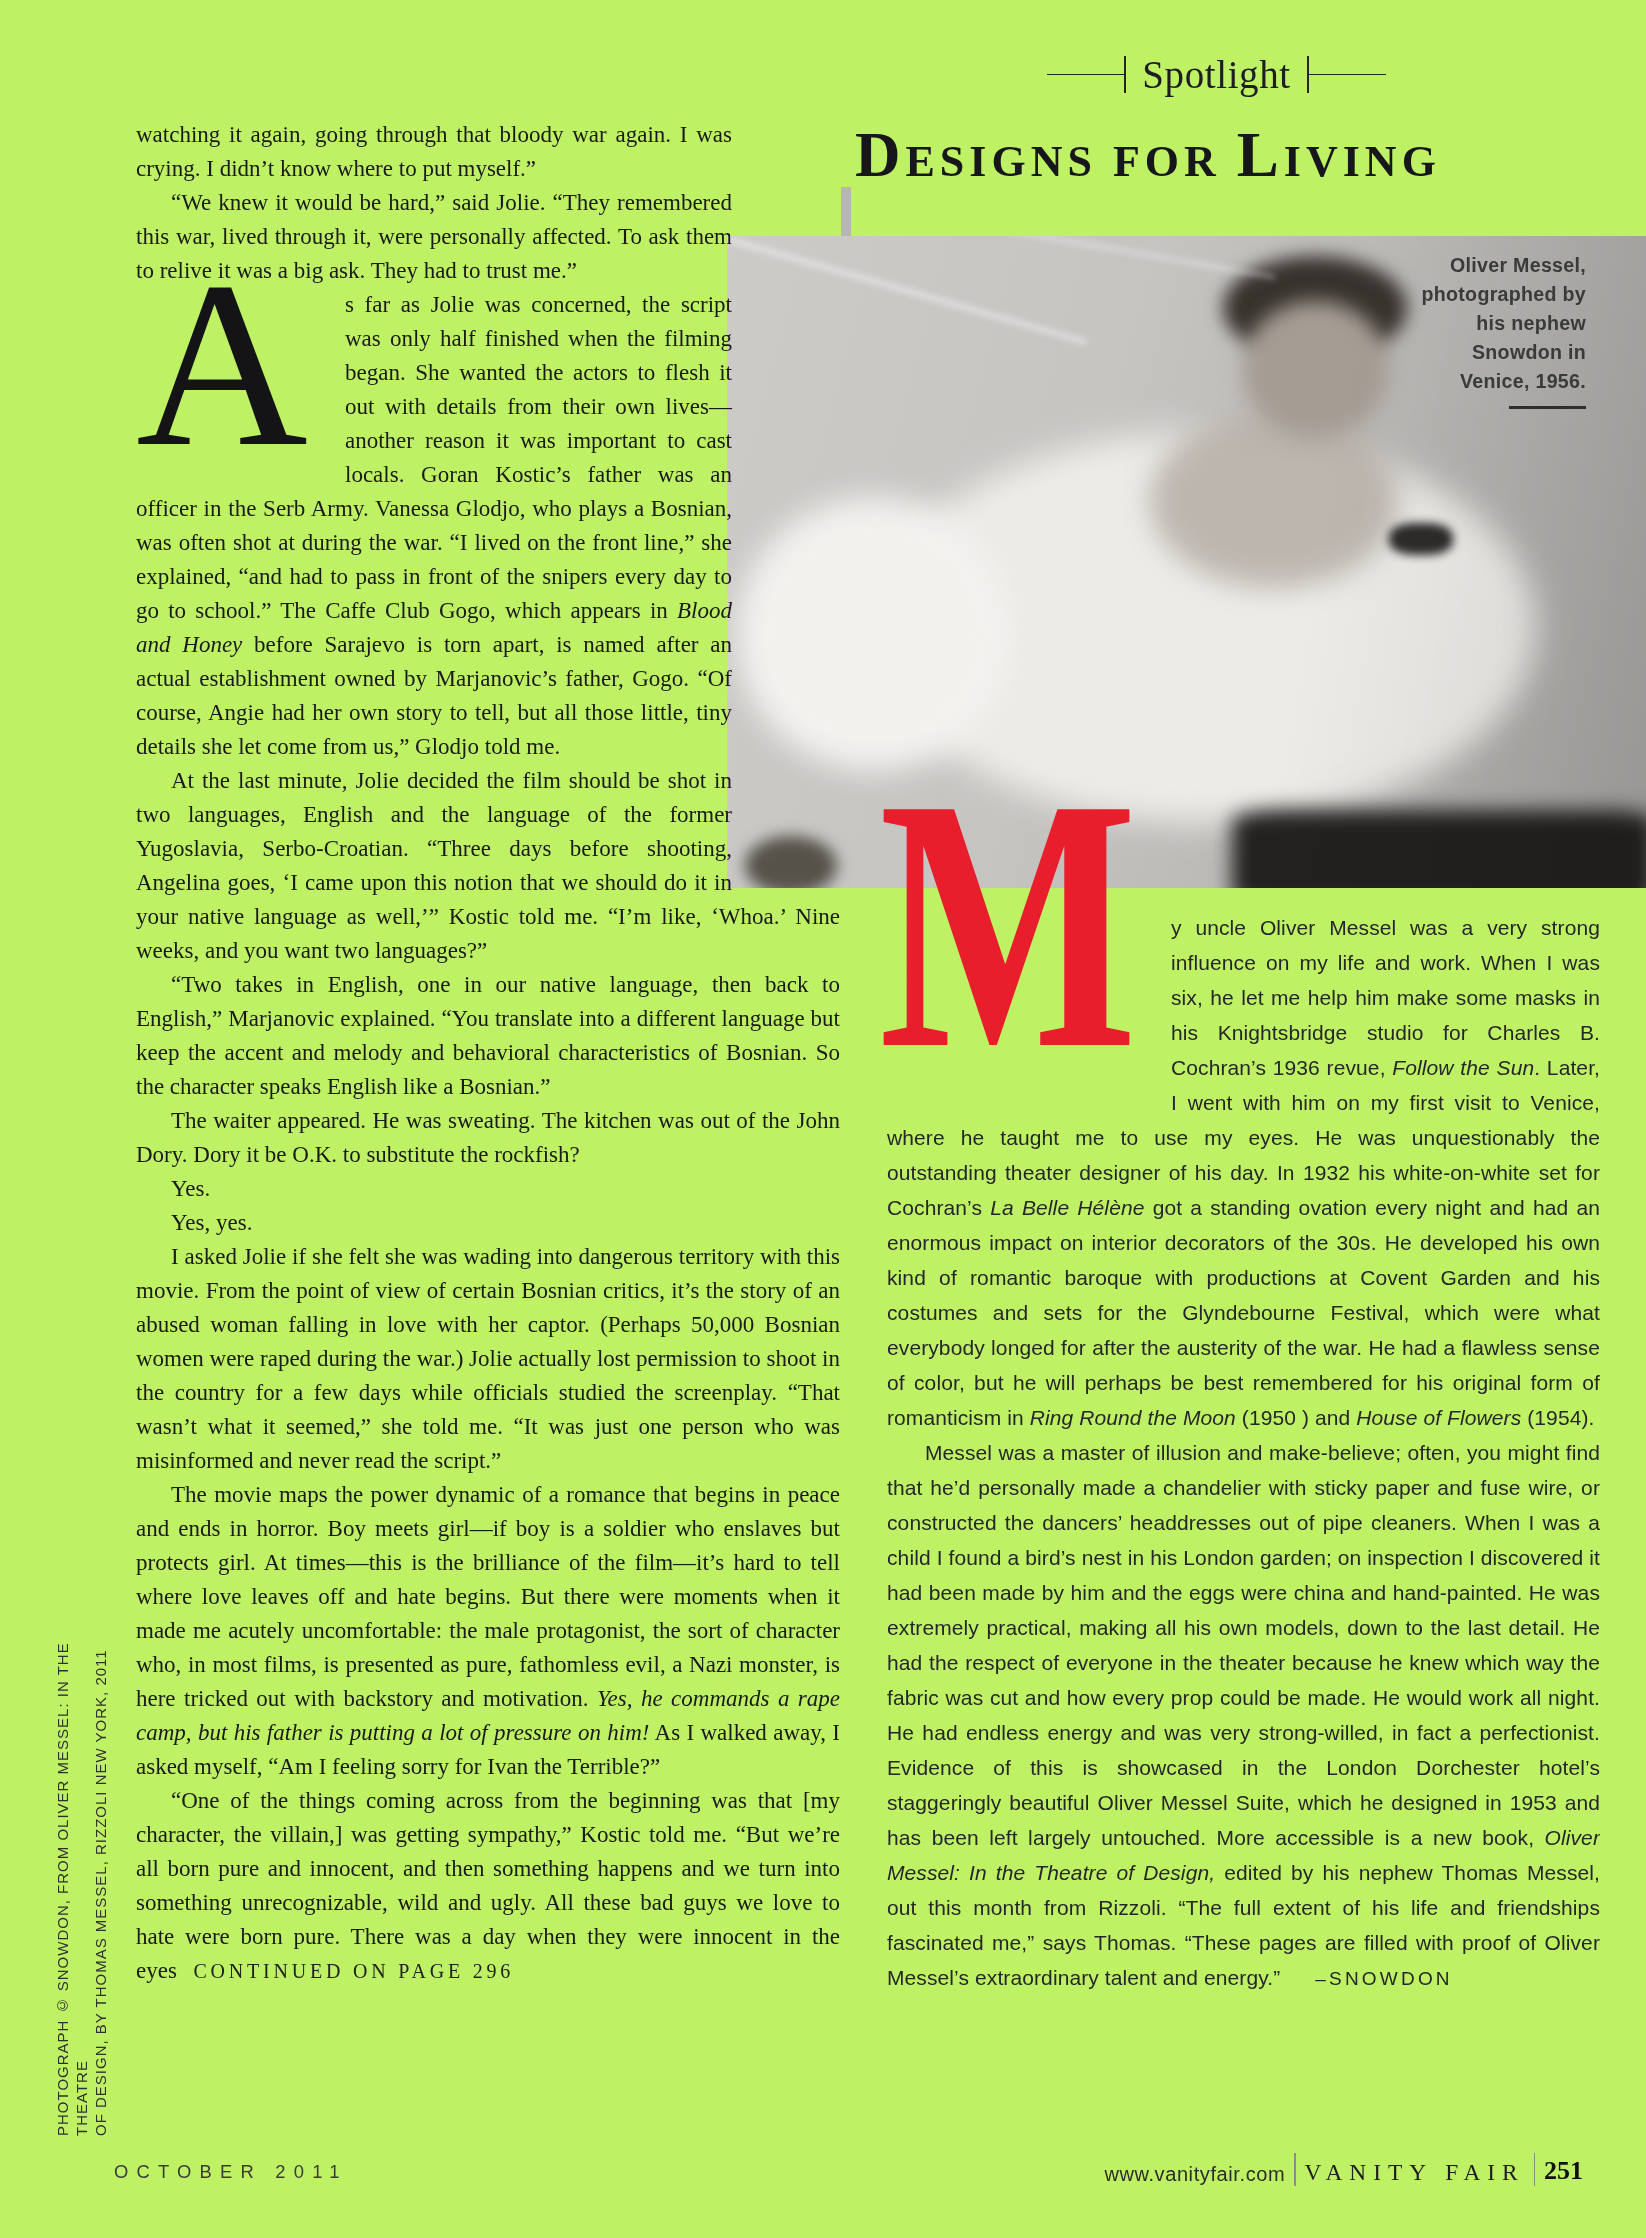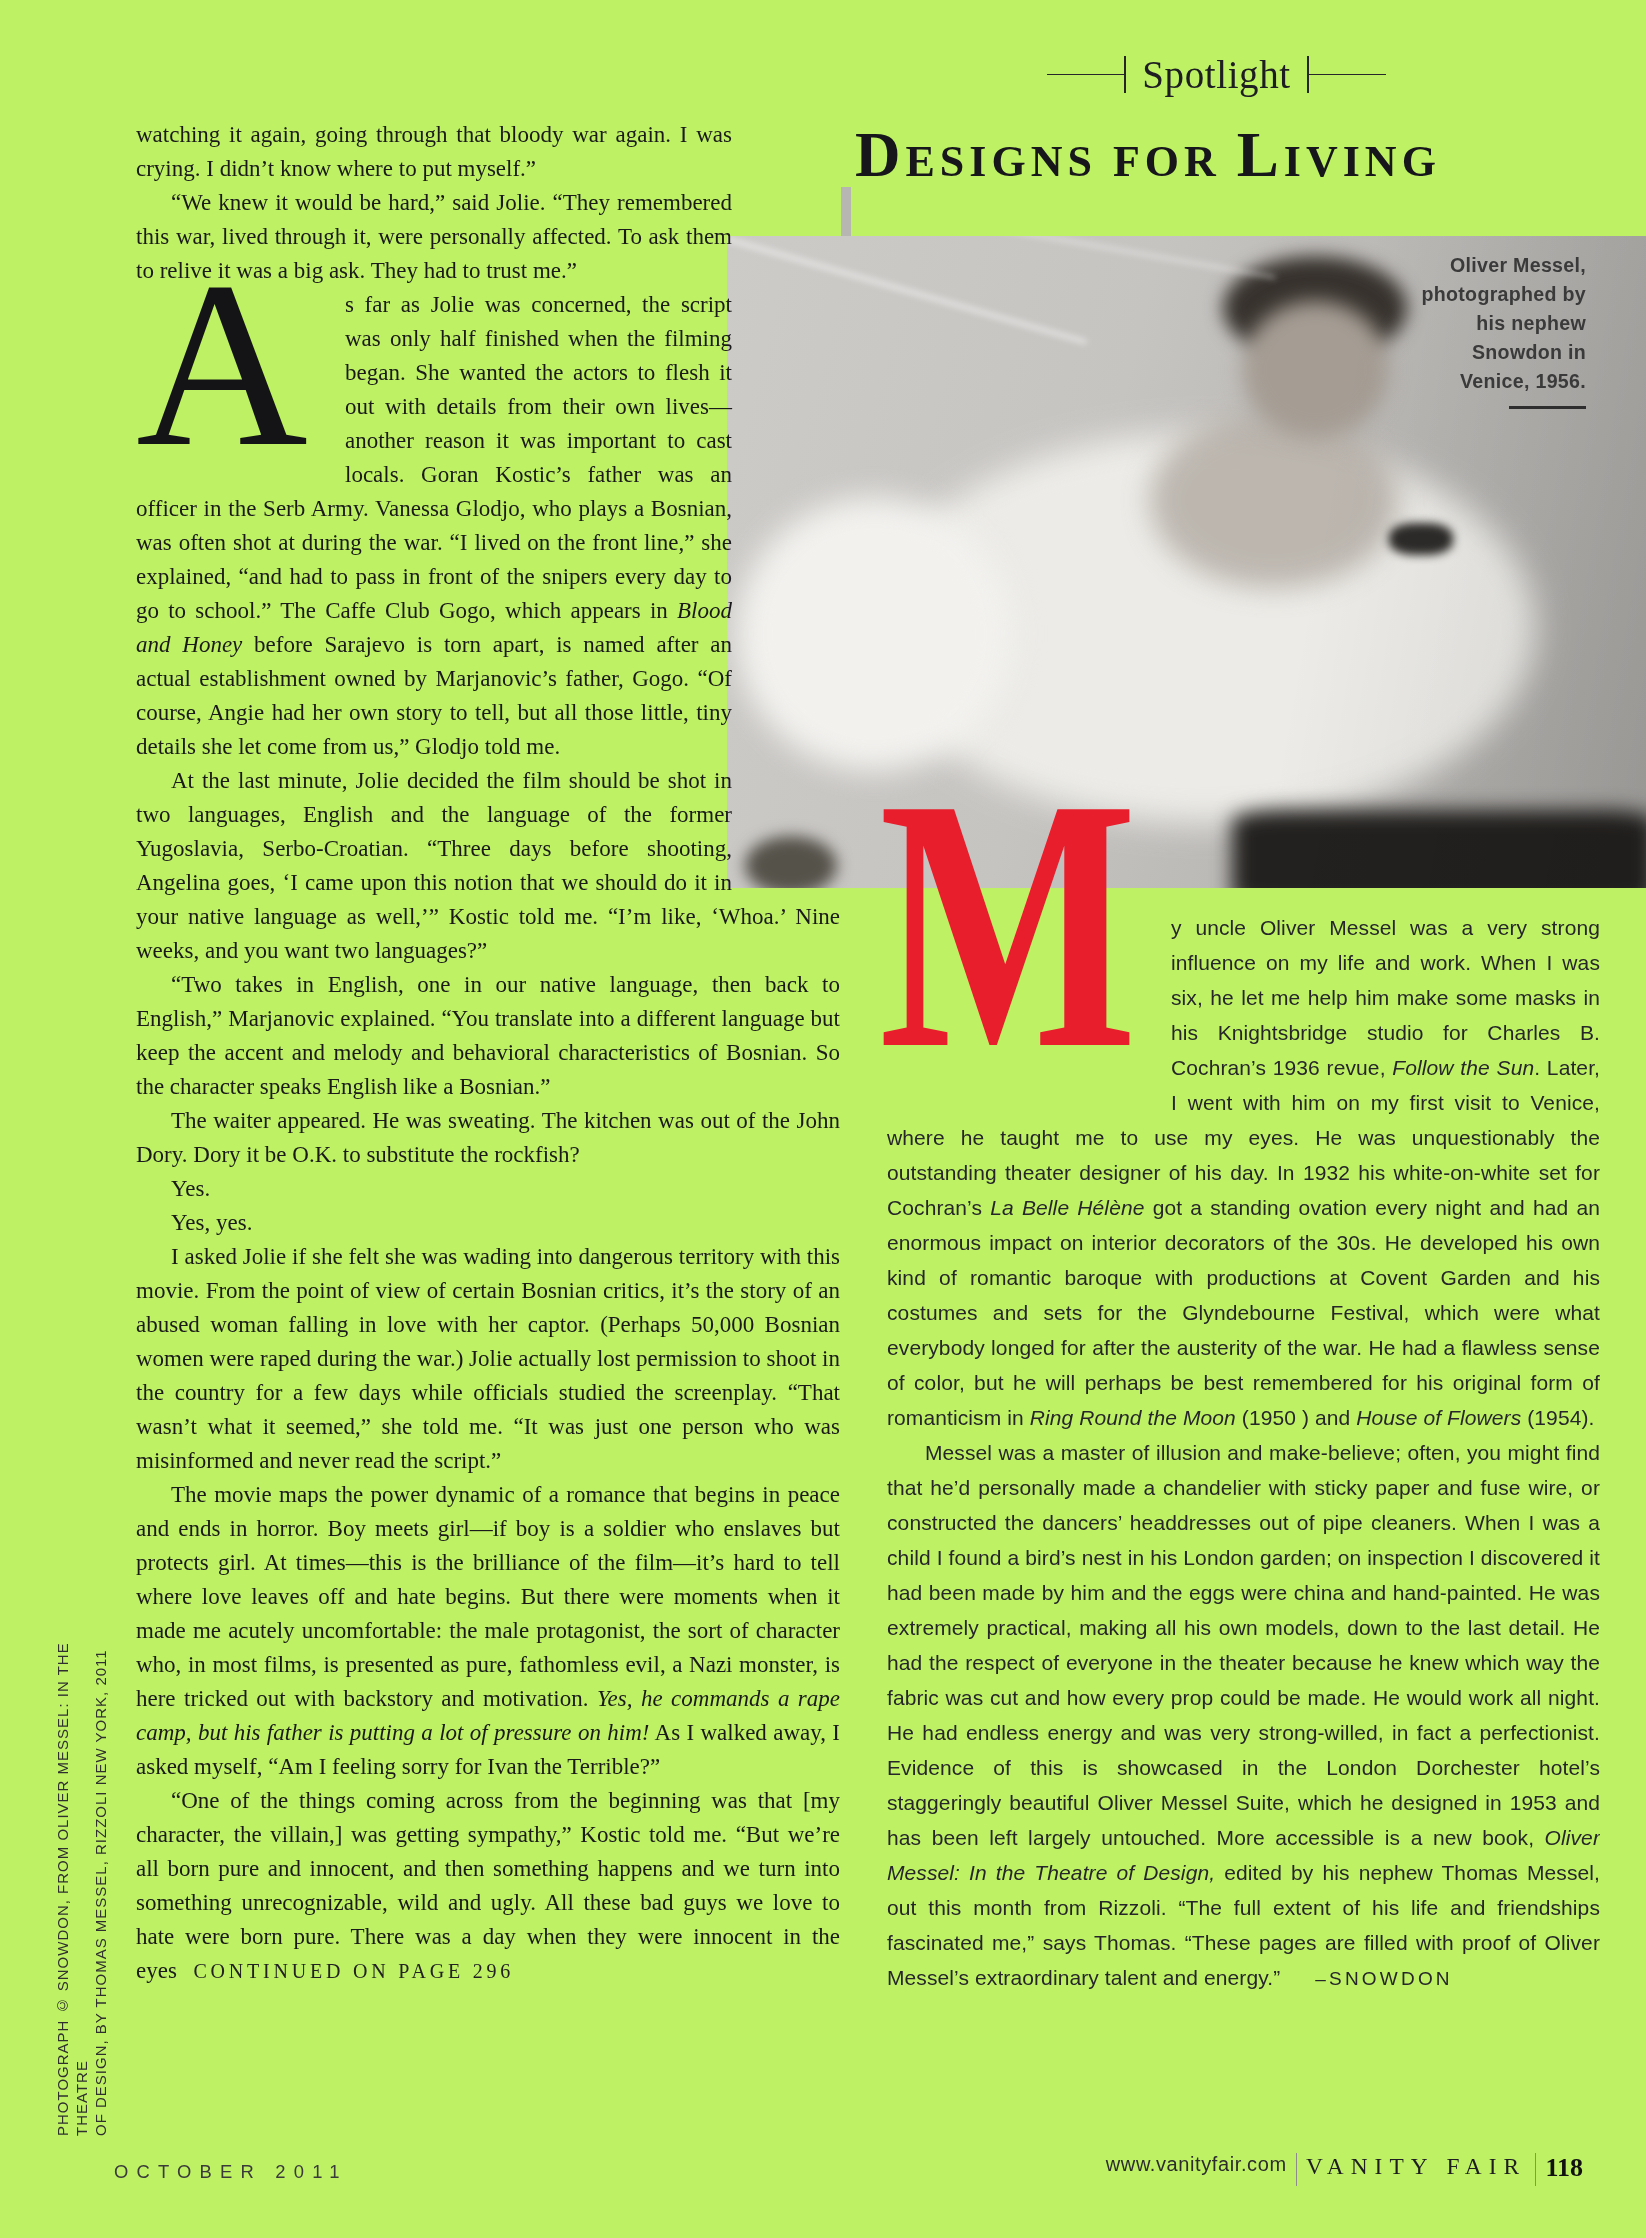--- a/index.html
+++ b/index.html
@@ -68,21 +68,21 @@
   .seg-sig{letter-spacing:3.2px;padding-left:35px;font-size:19px;color:#26262a;}
 
   
   .credit{position:absolute;left:53px;top:1622px;height:514px;writing-mode:vertical-rl;
           transform:rotate(180deg);font-family:"Liberation Sans",sans-serif;font-size:15px;
           line-height:19px;letter-spacing:1px;color:#2f2f2f;}
 
   
   .footer-left{position:absolute;left:114px;top:2161px;font-family:"Liberation Sans",sans-serif;
                font-size:18.4px;letter-spacing:8.2px;color:#3a3a3a;}
-  .footer-right{position:absolute;right:63px;top:2153px;display:flex;align-items:flex-start;gap:9px;}
+  .footer-right{position:absolute;right:63px;top:2153px;display:flex;align-items:flex-end;gap:9px;}
   .fr-url{font-family:"Liberation Sans",sans-serif;font-size:20px;color:#2c2c2c;letter-spacing:0.6px;}
   .fr-sep{width:1.3px;height:33px;background:#8c8c8c;}
   .fr-brand{font-family:"Liberation Serif",serif;font-size:23.4px;letter-spacing:7px;color:#1e1e22;}
   .fr-page{font-family:"Liberation Serif",serif;font-size:26px;font-weight:700;color:#111;}
 </style>
 </head>
 <body>
 
 <div class="page">
 
@@ -145,17 +145,17 @@
     <div>PHOTOGRAPH © SNOWDON, FROM OLIVER MESSEL: IN THE THEATRE</div>
     <div>OF DESIGN, BY THOMAS MESSEL, RIZZOLI NEW YORK, 2011</div>
   </div>
 
   <div class="footer-left">OCTOBER 2011</div>
   <div class="footer-right">
     <span class="fr-url">www.vanityfair.com</span>
     <span class="fr-sep"></span>
     <span class="fr-brand">VANITY FAIR</span>
     <span class="fr-sep"></span>
-    <span class="fr-page">118</span>
+    <span class="fr-page">251</span>
   </div>
 
 </div>
 
 
 </body></html>

